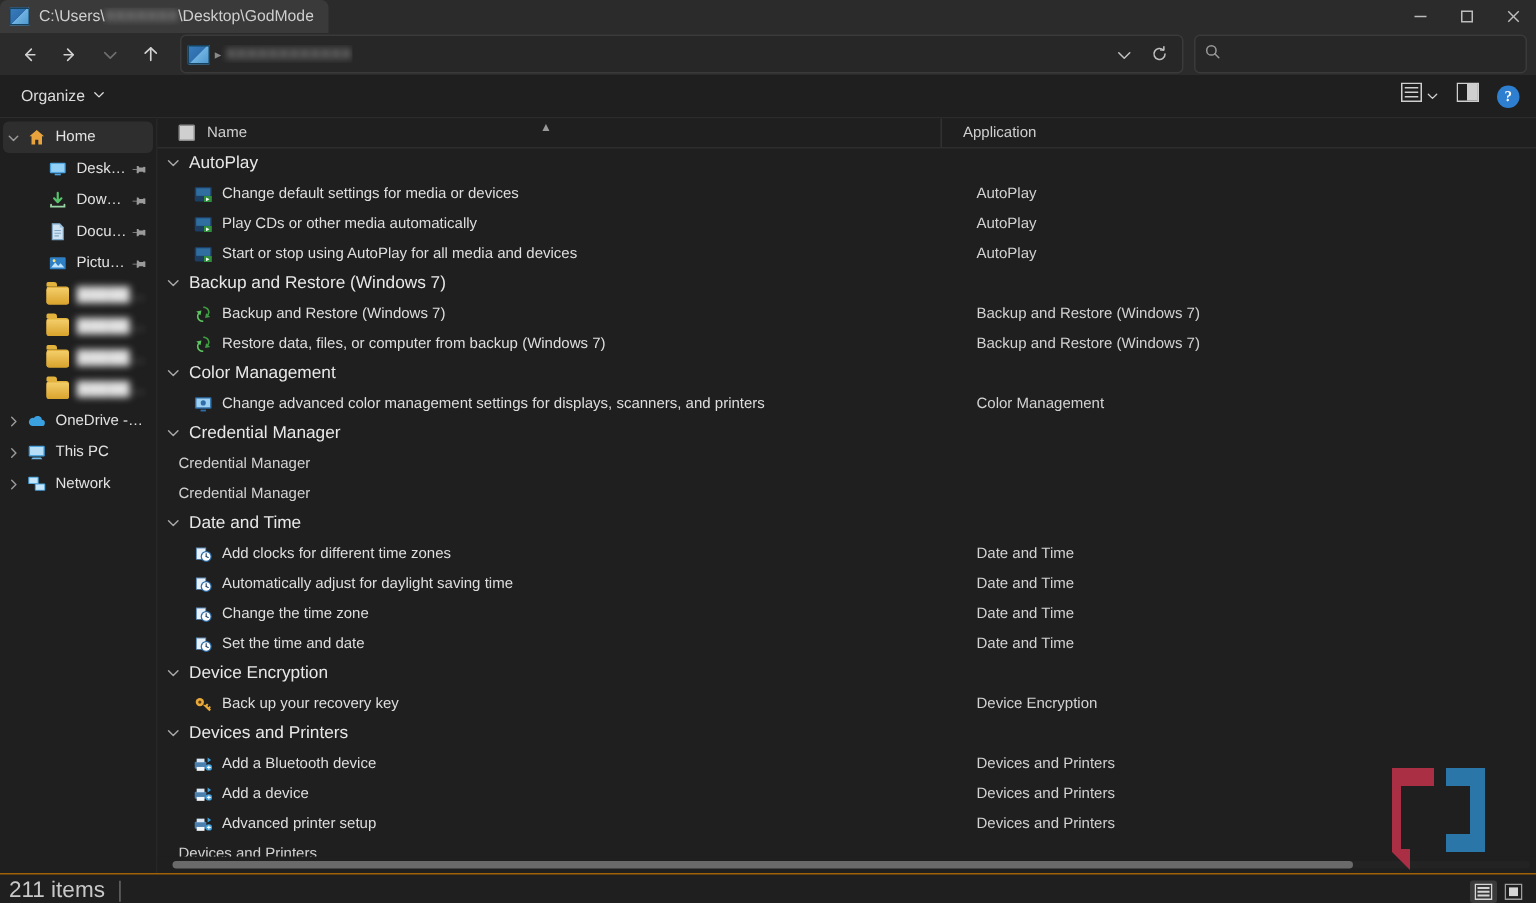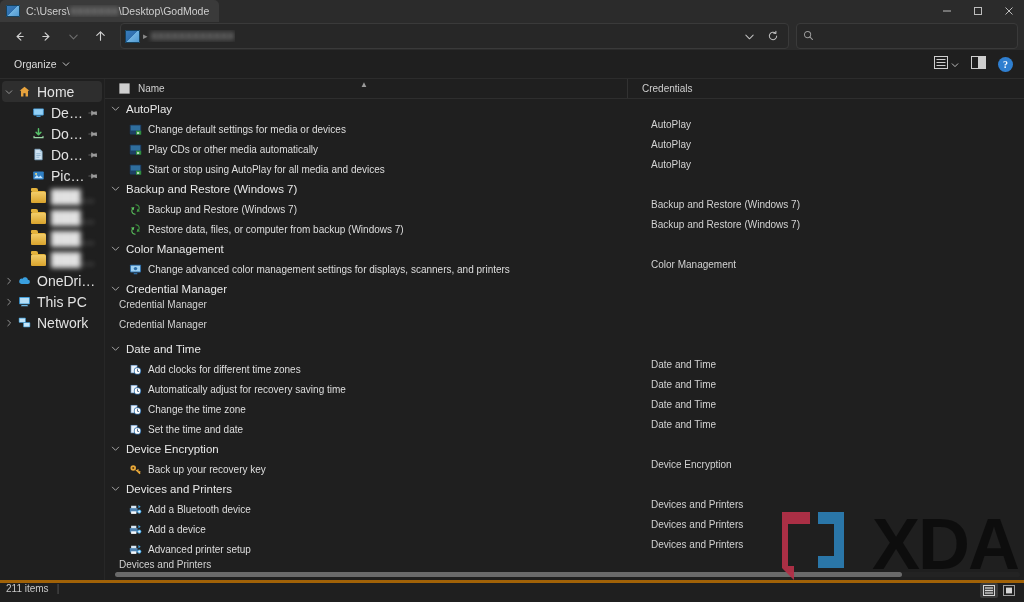--- a/index.html
+++ b/index.html
@@ -215,21 +215,21 @@
     background: #1f1f1f;
     padding-top: 2px;
     overflow: hidden;
     position: relative;
     border-right: 1px solid #272727;
   }
   .nav-row {
     height: 21px;
     display: flex;
     align-items: center;
-    font-size: 14px;
+    font-size: 10px;
     color: #e2e2e2;
     padding-right: 4px;
     border-radius: 4px;
     margin: 0 2px;
     position: relative;
     white-space: nowrap;
   }
   .nav-row.selected { background: #2e2e2e; }
   .chev {
     width: 14px;
@@ -340,20 +340,21 @@
     align-items: center;
     gap: 6px;
     padding-left: 6px;
     font-size: 11.5px;
     color: #e8e8e8;
   }
   .group-chev { color: #a5a5a5; font-size: 8px; width: 9px; }
   .item-row {
     height: 20px;
     display: flex;
+    align-items: center;
     font-size: 10px;
     color: #dedede;
   }
   .cell-name {
     width: 508px;
     flex: 0 0 auto;
     display: flex;
     align-items: center;
     gap: 6px;
     padding-left: 24px;
@@ -394,25 +395,25 @@
     width: 87%;
     background: #6a6a6a;
     border-radius: 3px;
   }
 
   
   .statusbar {
     height: 19px;
     min-height: 19px;
     background: #1f1f1f;
-    border-top: 3px solid #a16207;
-    display: flex;
-    align-items: flex-start;
+    border-top: 1px solid #a16207;
+    display: flex;
+    align-items: flex-end;
     padding: 0 6px;
-    font-size: 10px;
+    font-size: 15px;
     color: #c8c8c8;
     gap: 8px;
   }
   .sb-sep { color: #5c5c5c; }
   .sb-right { margin-left: auto; display: flex; gap: 2px; align-items: center; }
   .sb-btn {
     width: 18px; height: 15px;
     display: flex; align-items: center; justify-content: center;
     border-radius: 2px;
     color: #d0d0d0;
@@ -720,21 +721,21 @@
 
     <div class="listpane">
 
       <div class="colheader">
         <div class="col-name">
           <span class="hdr-check"></span>
           <span>Name</span>
           <span class="sort-caret">▲</span>
         </div>
         <div class="col-app">
-          <span>Credentials</span>
+          <span>Application</span>
         </div>
       </div>
 
       <div class="rows" id="rows">
           <div class="group-row">
             <span class="group-chev"><svg width="9" height="9" viewBox="0 0 10 10">
                 <path d="M1.5 3.5L5 7l3.5-3.5" fill="none" stroke="currentColor" stroke-width="1.1" stroke-linecap="round" stroke-linejoin="round"></path>
               </svg></span>
             <span>AutoPlay</span>
           </div>
@@ -869,21 +870,21 @@
               <span style="display: flex; flex: 0 0 auto;">
                 <svg class="cpl-icon" width="13" height="13" viewBox="0 0 16 16">
                   <path d="M2 2.4h8.4v10.2H2z" fill="#5e89b8"></path>
                   <path d="M2.8 3.2h6.8v8.6H2.8z" fill="#e7f1fa"></path>
                   <circle cx="10.4" cy="9.8" r="4.5" fill="#2f6ea8"></circle>
                   <circle cx="10.4" cy="9.8" r="3.5" fill="#ffffff"></circle>
                   <line x1="10.4" y1="9.8" x2="10.4" y2="7.5" stroke="#1d3e63" stroke-width="0.9" stroke-linecap="round"></line>
                   <line x1="10.4" y1="9.8" x2="12.1" y2="10.6" stroke="#1d3e63" stroke-width="0.9" stroke-linecap="round"></line>
                 </svg>
               </span>
-              <span>Automatically adjust for recovery saving time</span>
+              <span>Automatically adjust for daylight saving time</span>
             </div>
             <div class="cell-app">Date and Time</div>
           </div>
           <div class="item-row">
             <div class="cell-name">
               <span style="display: flex; flex: 0 0 auto;">
                 <svg class="cpl-icon" width="13" height="13" viewBox="0 0 16 16">
                   <path d="M2 2.4h8.4v10.2H2z" fill="#5e89b8"></path>
                   <path d="M2.8 3.2h6.8v8.6H2.8z" fill="#e7f1fa"></path>
                   <circle cx="10.4" cy="9.8" r="4.5" fill="#2f6ea8"></circle>
@@ -996,21 +997,20 @@
         </div>
       </div>
     </div>
   </div>
 
   <div class="watermark">
     <svg width="100" height="78" viewBox="0 0 100 78">
       <path d="M38 6 H10 V62 L22 74 V60 H16 V18 H38 Z" fill="#b23048"></path>
       <path d="M46 6 H72 V62 H46 V50 H62 V18 H46 Z" fill="#2b7bb0"></path>
     </svg>
-    <span class="wm-x">XDA</span>
   </div>
 
   <div class="statusbar">
     <span>211 items</span>
     <span class="sb-sep">|</span>
     <span class="sb-right">
       <span class="sb-btn active">
         <svg width="12" height="11" viewBox="0 0 12 11">
           <rect x="0.5" y="0.5" width="11" height="10" fill="none" stroke="#d6d6d6" stroke-width="1"></rect>
           <line x1="2" y1="3" x2="10" y2="3" stroke="#d6d6d6" stroke-width="1.3"></line>

